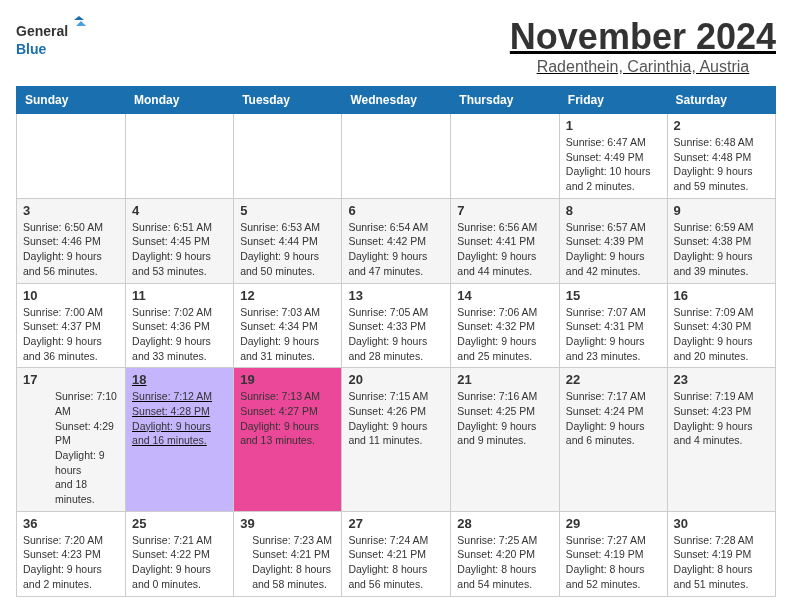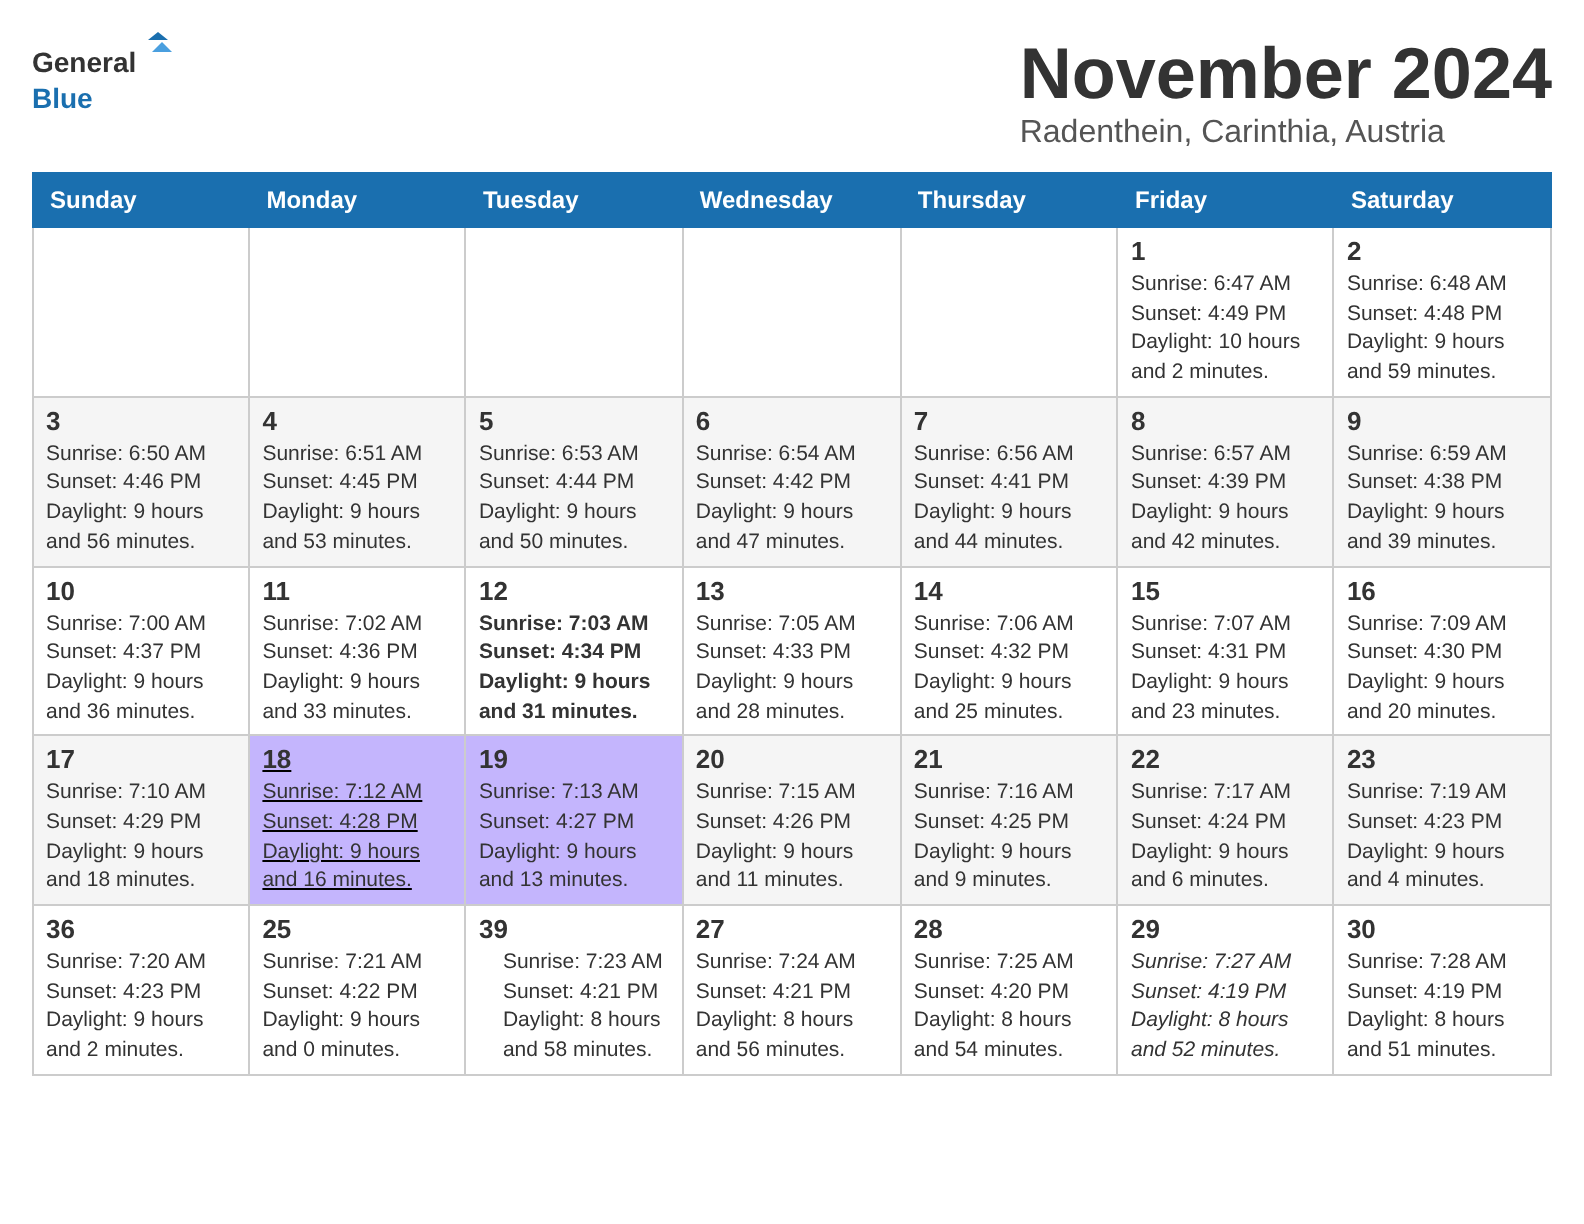--- a/index.html
+++ b/index.html
@@ -15,21 +15,22 @@
       justify-content: space-between;
       align-items: flex-start;
       margin-bottom: 10px;
     }
     .logo {
       display: flex;
       align-items: center;
       gap: 4px;
     }
     .title-area {
-      text-align: left;
+      text-align: center;
+      text-decoration: underline;
     }
     .month-title {
       font-size: 36px;
       font-weight: bold;
       color: #333;
     }
     .location-title {
       font-size: 16px;
       color: #555;
     }
@@ -187,21 +188,21 @@
         </td>
         <td>
           <span class="day-number">11</span>
           <div class="day-info" style="white-space: pre-line;">Sunrise: 7:02 AM
 Sunset: 4:36 PM
 Daylight: 9 hours
 and 33 minutes.</div>
         </td>
         <td>
           <span class="day-number">12</span>
-          <div class="day-info" style="white-space: pre-line; font-weight: bold;">Sunrise: 7:03 AM
+          <div class="day-info" style="white-space: pre-line;">Sunrise: 7:03 AM
 Sunset: 4:34 PM
 Daylight: 9 hours
 and 31 minutes.</div>
         </td>
         <td>
           <span class="day-number">13</span>
           <div class="day-info" style="white-space: pre-line;">Sunrise: 7:05 AM
 Sunset: 4:33 PM
 Daylight: 9 hours
 and 28 minutes.</div>
@@ -224,33 +225,33 @@
           <span class="day-number">16</span>
           <div class="day-info" style="white-space: pre-line;">Sunrise: 7:09 AM
 Sunset: 4:30 PM
 Daylight: 9 hours
 and 20 minutes.</div>
         </td>
       </tr>
       <tr>
         <td style="background: rgb(245, 245, 245);">
           <span class="day-number">17</span>
-          <div class="day-info" style="white-space: pre-line;">Sunrise: 7:10 AM
+          <div class="day-info" style="white-space: pre-line; margin-left: 32px;">Sunrise: 7:10 AM
 Sunset: 4:29 PM
 Daylight: 9 hours
 and 18 minutes.</div>
         </td>
         <td style="background: #c4b5fd; text-decoration: underline;">
           <span class="day-number">18</span>
           <div class="day-info" style="white-space: pre-line;">Sunrise: 7:12 AM
 Sunset: 4:28 PM
 Daylight: 9 hours
 and 16 minutes.</div>
         </td>
-        <td style="background: #c4b5fd;">
+        <td style="background: #ec4899;">
           <span class="day-number">19</span>
           <div class="day-info" style="white-space: pre-line;">Sunrise: 7:13 AM
 Sunset: 4:27 PM
 Daylight: 9 hours
 and 13 minutes.</div>
         </td>
         <td style="background: rgb(245, 245, 245);">
           <span class="day-number">20</span>
           <div class="day-info" style="white-space: pre-line;">Sunrise: 7:15 AM
 Sunset: 4:26 PM
@@ -310,21 +311,21 @@
         </td>
         <td>
           <span class="day-number">28</span>
           <div class="day-info" style="white-space: pre-line;">Sunrise: 7:25 AM
 Sunset: 4:20 PM
 Daylight: 8 hours
 and 54 minutes.</div>
         </td>
         <td>
           <span class="day-number">29</span>
-          <div class="day-info" style="white-space: pre-line; font-style: italic;">Sunrise: 7:27 AM
+          <div class="day-info" style="white-space: pre-line;">Sunrise: 7:27 AM
 Sunset: 4:19 PM
 Daylight: 8 hours
 and 52 minutes.</div>
         </td>
         <td>
           <span class="day-number">30</span>
           <div class="day-info" style="white-space: pre-line;">Sunrise: 7:28 AM
 Sunset: 4:19 PM
 Daylight: 8 hours
 and 51 minutes.</div>

